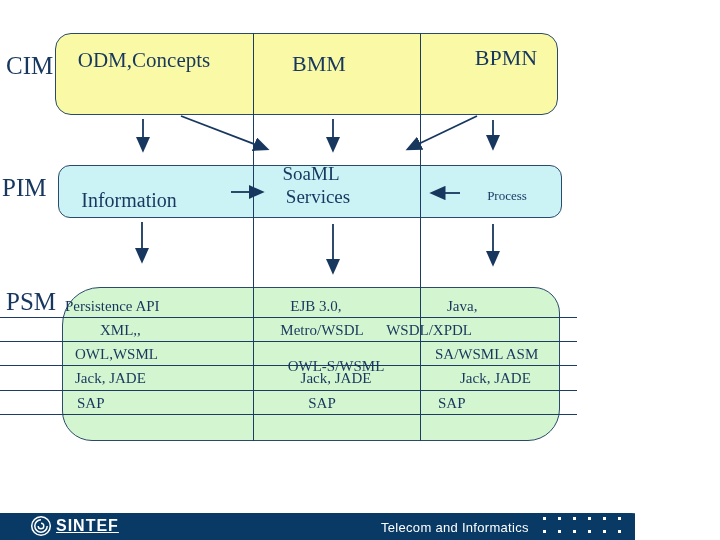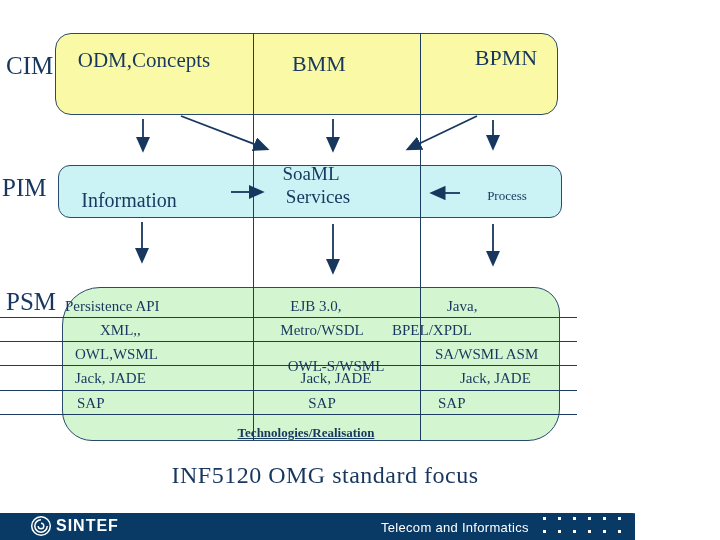--- a/index.html
+++ b/index.html
@@ -21,21 +21,21 @@
   .midhead{font-size:19px;text-align:right;transform:translateX(-50%);}
   .tcell{font-size:15px;z-index:4;position:absolute;white-space:nowrap;}
   .tcell.ctr{transform:translateX(-50%);}
   #tech-caption{font-weight:bold;text-decoration:underline;font-size:13px;transform:translateX(-50%);}
   #slide-title{font-size:24px;letter-spacing:.5px;text-align:center;width:450px;left:100px;top:462px;}
   
   #arrows{position:absolute;left:0;top:0;z-index:3;pointer-events:none;}
   
   #footer-bar{position:absolute;left:0;top:513px;width:658px;height:27px;background:#093A66;
               border-radius:0 30px 0 0;z-index:6;font-family:"Liberation Sans",sans-serif;}
-  #brand-text{position:absolute;left:56px;top:4px;color:#fff;font-weight:bold;font-size:16px;letter-spacing:1px;}
+  #brand-text{position:absolute;left:56px;top:4px;color:#fff;font-weight:bold;font-size:16px;letter-spacing:1px;text-decoration:underline;}
   #dept-text{position:absolute;left:381px;top:7px;color:#fff;font-size:13px;letter-spacing:.3px;}
   #logo-wrap{position:absolute;left:30px;top:2px;}
   .dotrow{position:absolute;display:flex;gap:12px;}
   .dot{width:3px;height:3px;background:#fff;display:block;}
 </style>
 </head>
 <body>
 
 <div id="slide">
 
@@ -94,28 +94,26 @@
   <div class="tcell" style="left:75px;top:370px;">Jack, JADE</div>
   <div class="tcell" style="left:77px;top:395px;">SAP</div>
 
   <div class="tcell ctr" style="left:316px;top:298px;">EJB 3.0,</div>
   <div class="tcell ctr" style="left:322px;top:322px;">Metro/WSDL</div>
   <div class="tcell ctr" style="left:336px;top:346px;margin-top:12px;">OWL-S/WSML</div>
   <div class="tcell ctr" style="left:336px;top:370px;">Jack, JADE</div>
   <div class="tcell ctr" style="left:322px;top:395px;">SAP</div>
 
   <div class="tcell" style="left:447px;top:298px;">Java,</div>
-  <div class="tcell" style="right:163px;top:322px;">BPEL/XPDL</div>
+  <div class="tcell" style="right:163px;top:322px;">WSDL/XPDL</div>
   <div class="tcell" style="left:435px;top:346px;">SA/WSML ASM</div>
   <div class="tcell" style="left:460px;top:370px;">Jack, JADE</div>
   <div class="tcell" style="left:438px;top:395px;">SAP</div>
 
-  <div class="tcell" id="tech-caption" style="left:306px;top:425px;">Technologies/Realisation</div>
 
-  <div class="lbl" id="slide-title">INF5120 OMG standard focus</div>
 
   <div id="footer-bar">
     <span id="logo-wrap">
       <svg width="22" height="22" viewBox="0 0 22 22">
         <circle cx="11" cy="11" r="9.3" fill="none" stroke="#ffffff" stroke-width="1.5"></circle>
         <path d="M11 4.8 a6.2 6.2 0 1 0 6.2 6.2" fill="none" stroke="#ffffff" stroke-width="1.5"></path>
         <path d="M11 8.2 a2.8 2.8 0 1 1 -2.8 2.8" fill="none" stroke="#ffffff" stroke-width="1.4"></path>
       </svg>
     </span>
     <span id="brand-text">SINTEF</span>

